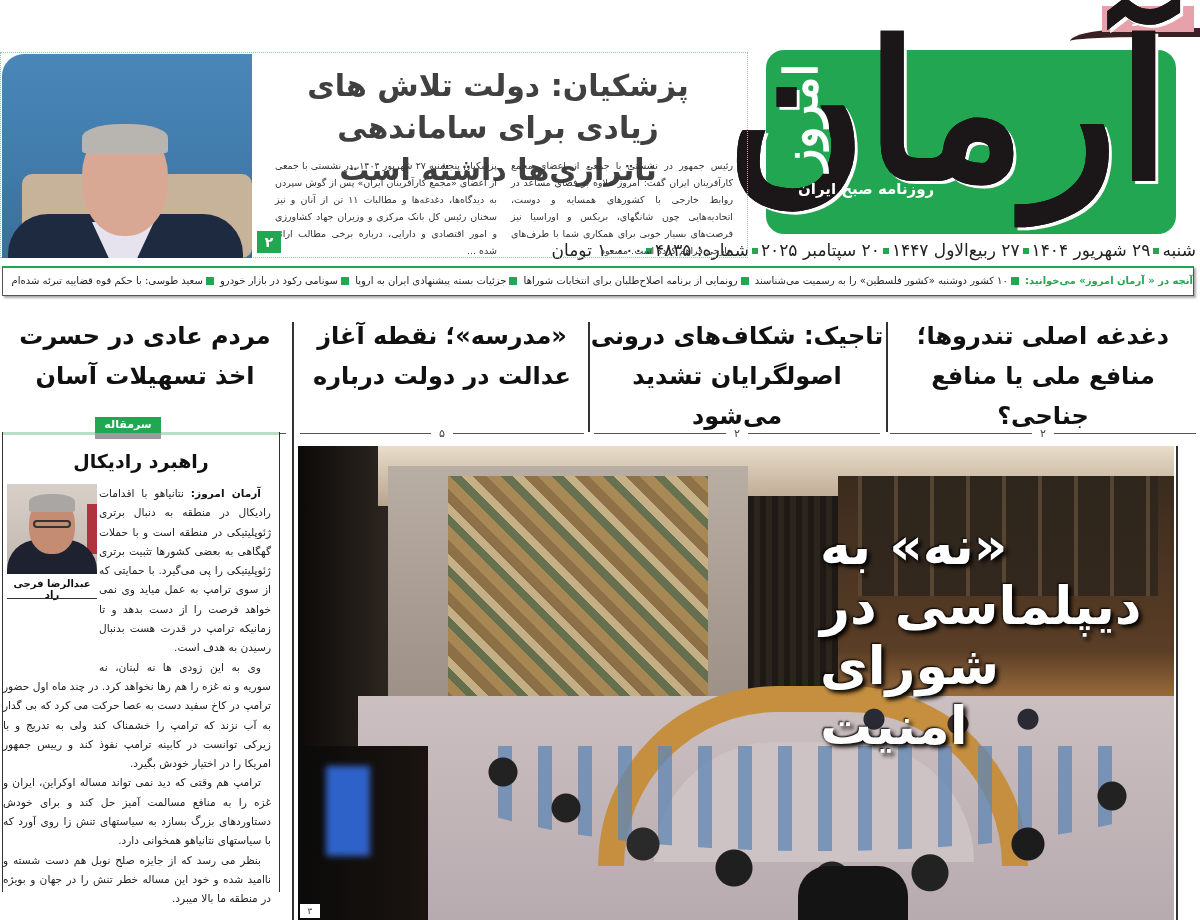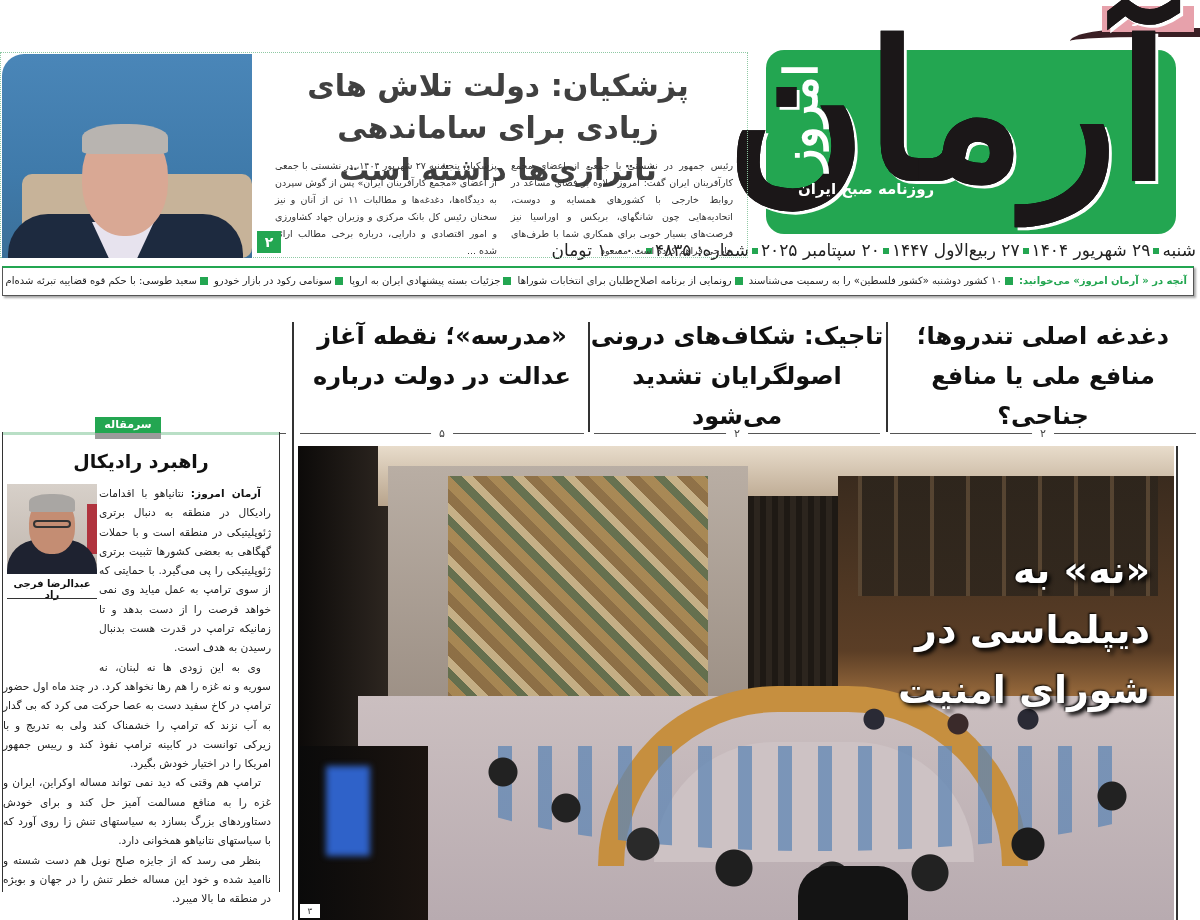--- a/index.html
+++ b/index.html
@@ -71,21 +71,21 @@
   .top-story .page-badge {
     position: absolute; left: 256px; top: 178px; width: 24px; height: 22px;
     background: #23a651; color: #fff; font-weight: bold; font-size: 14px; text-align: center; line-height: 22px;
   }
 
   
   .ticker {
     position: absolute; left: 2px; top: 266px; width: 1192px; height: 30px;
     border: 1.5px solid #555; border-top: 2px solid #23a651;
     font-size: 10px; line-height: 26px; white-space: nowrap; overflow: hidden;
-    padding-right: 6px; color: #222; box-shadow: 2px 2px 2px #aaa;
+    padding-right: 0; color: #222; box-shadow: 2px 2px 2px #aaa;
   }
   .ticker .lead { color: #23a651; font-weight: bold; }
   .ticker .sq { display: inline-block; width: 8px; height: 8px; background: #23a651; margin: 0 3px; vertical-align: middle; }
 
   
   .sec { position: absolute; top: 316px; height: 118px; }
   .sec .h { font-size: 24px; font-weight: bold; line-height: 40px; text-align: center; color: #111; }
   .sec .rule { position: absolute; bottom: 0; left: 4px; right: 4px; height: 1px; background: #555; }
   .sec .pg {
     position: absolute; bottom: -7px; left: 50%; transform: translateX(-50%);
@@ -158,23 +158,22 @@
       radial-gradient(circle at 58% 18%, #2a2a35 0 10px, transparent 11px);
   }
   .mp-chairs { position: absolute; left: 200px; top: 300px; width: 640px; height: 150px;
     background: repeating-linear-gradient(90deg, #5f86b4 0 14px, transparent 14px 40px); opacity: .75;
     clip-path: ellipse(60% 50% at 50% 20%); }
   .mp-fg-left { position: absolute; left: 0; top: 300px; width: 130px; height: 174px; background: linear-gradient(90deg,#0a0a0a,#1b1410); }
   .mp-blue-screen { position: absolute; left: 28px; top: 320px; width: 44px; height: 90px; background: #2f62c9; filter: blur(3px); }
   .mp-fg-camera { position: absolute; left: 500px; top: 420px; width: 110px; height: 54px; background: #141414; border-radius: 30px 30px 0 0; }
   .mp-headline {
     position: absolute; right: 24px; top: 70px; width: 330px;
-    font-size: 38px; font-weight: bold; line-height: 60px; color: #ffffff; text-align: right;
+    font-size: 52px; font-weight: bold; line-height: 60px; color: #ffffff; text-align: left;
     text-shadow: 3px 3px 4px #000, -1px -1px 2px #000;
-    margin-top: 24px;
   }
   .mp-page { position: absolute; left: 2px; bottom: 2px; width: 20px; height: 14px; background: #fff; font-size: 9px; color: #333; text-align: center; line-height: 14px; }
   .right-edge-rule { position: absolute; left: 1176px; top: 446px; width: 1.5px; height: 474px; background: #333; }
 </style>
 </head>
 <body>
 
 <div class="masthead">
   <div class="green-box"></div>
   <div class="swoosh"></div>
@@ -224,20 +223,21 @@
   <div class="pg">۲</div>
 </div>
 <div class="vdiv" style="left:588px; top:322px; height:110px;"></div>
 <div class="sec sec3">
   <div class="h">«مدرسه»؛ نقطه آغاز عدالت در دولت درباره</div>
   <div class="rule"></div>
   <div class="pg">۵</div>
 </div>
 <div class="vdiv" style="left:292px; top:322px; height:598px;"></div>
 <div class="sec sec4">
+  <div class="h">مردم عادی در حسرت اخذ تسهیلات آسان</div>
   <div class="rule"></div>
   <div class="pg">۴</div>
 </div>
 
 <div class="editorial">
   <div class="topline"></div>
   <div class="label">سرمقاله</div>
   <div class="title">راهبرد رادیکال</div>
   <div class="author-photo">
     <div class="flag"></div>

